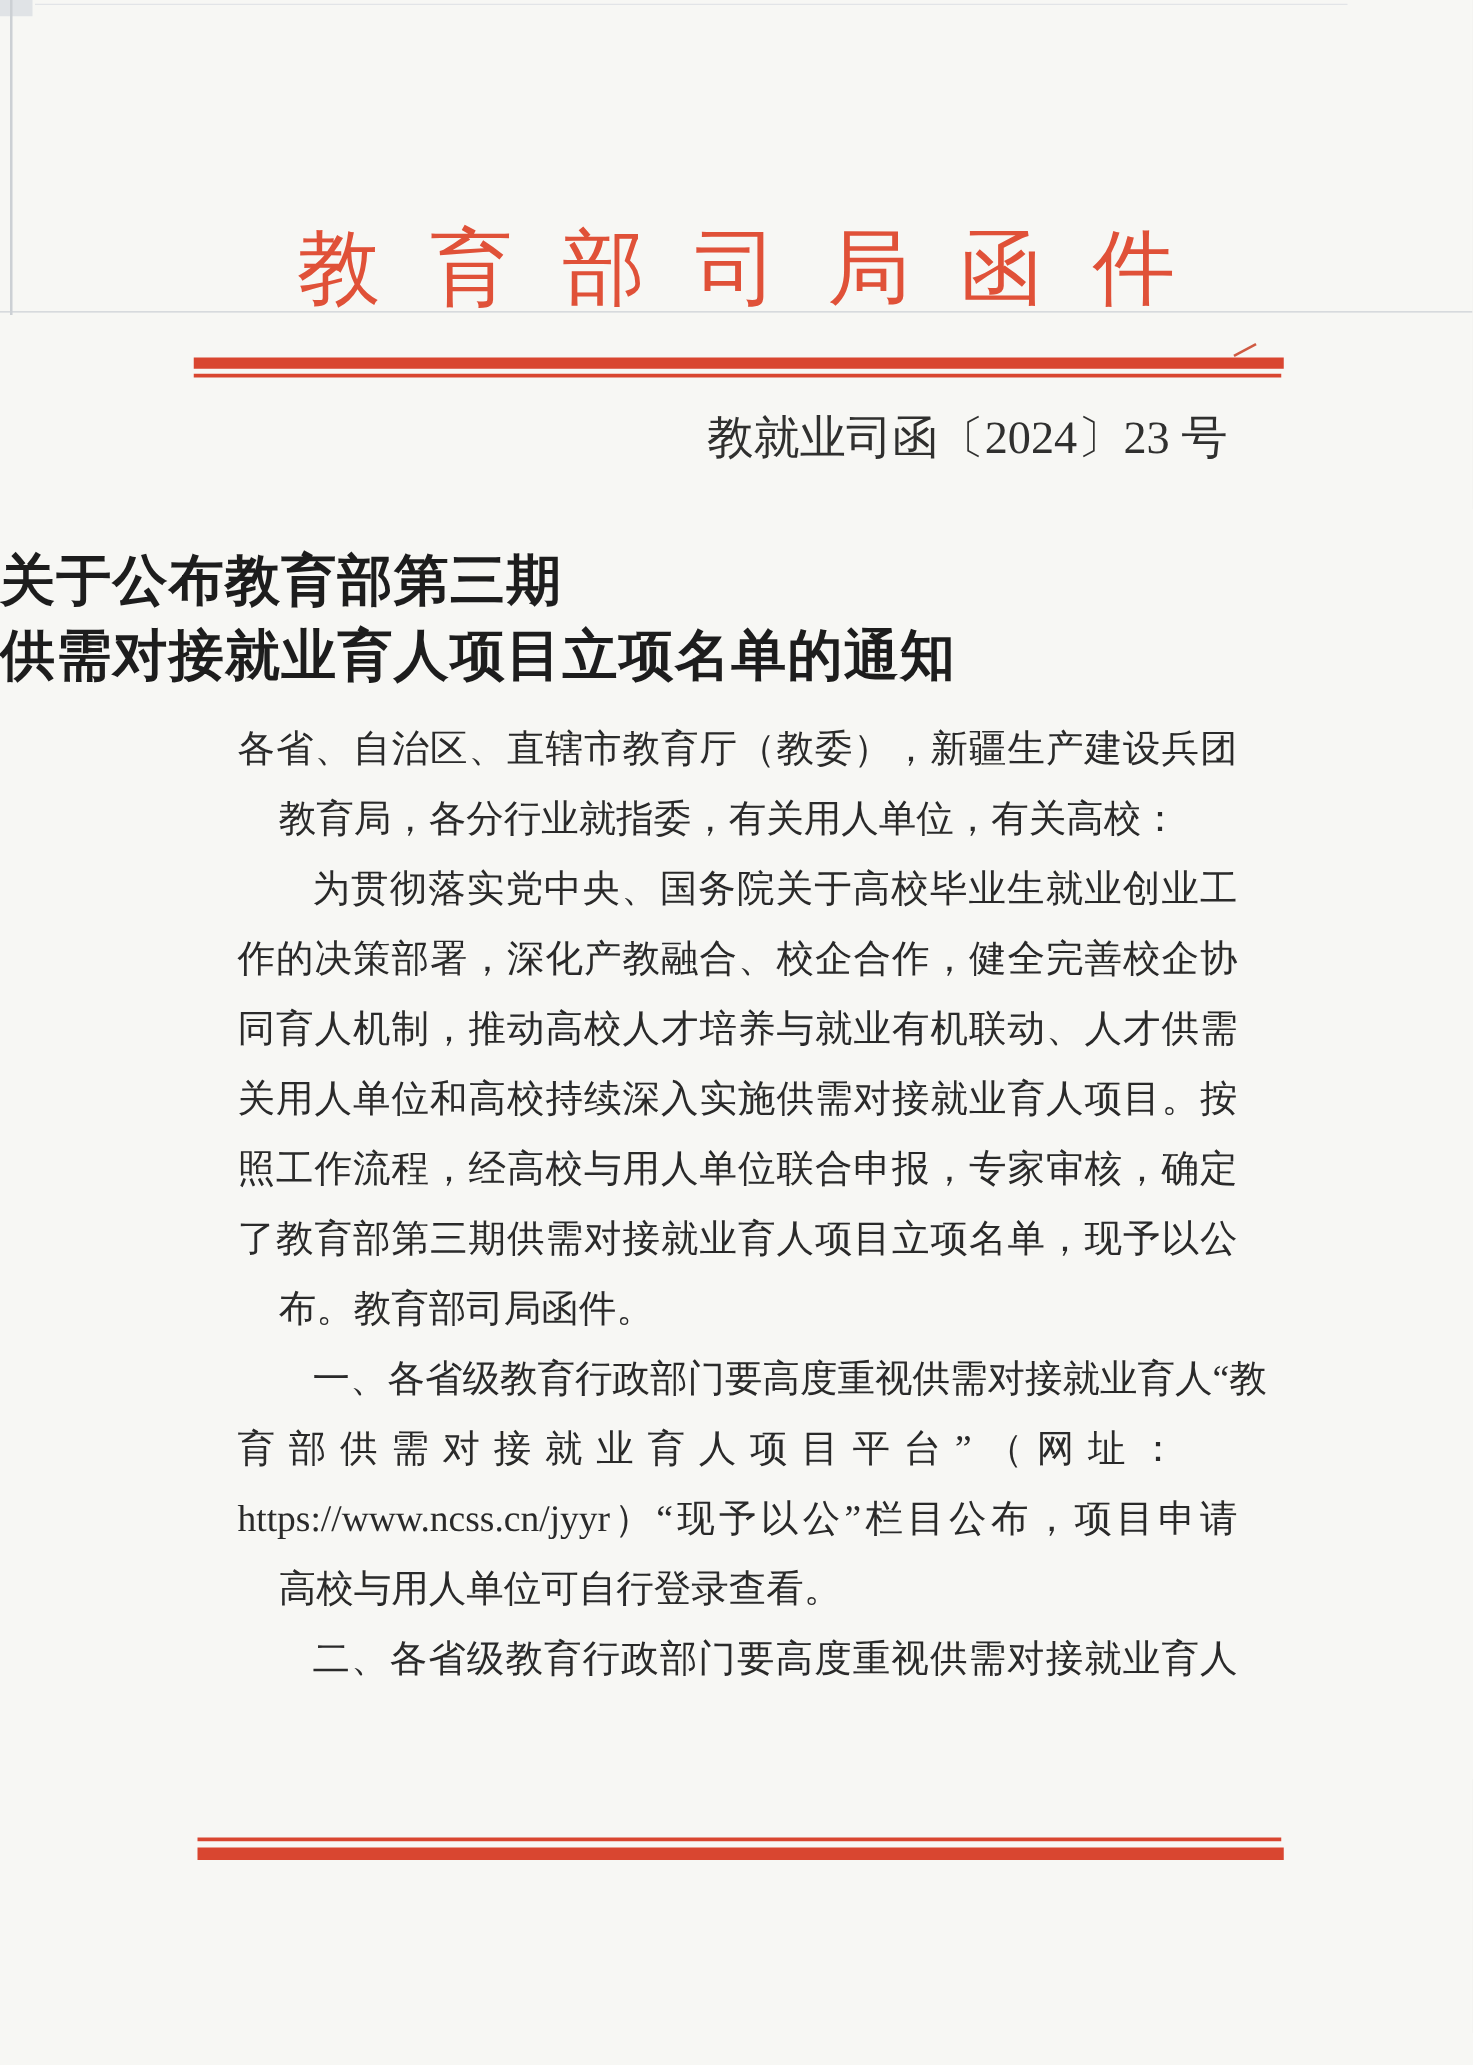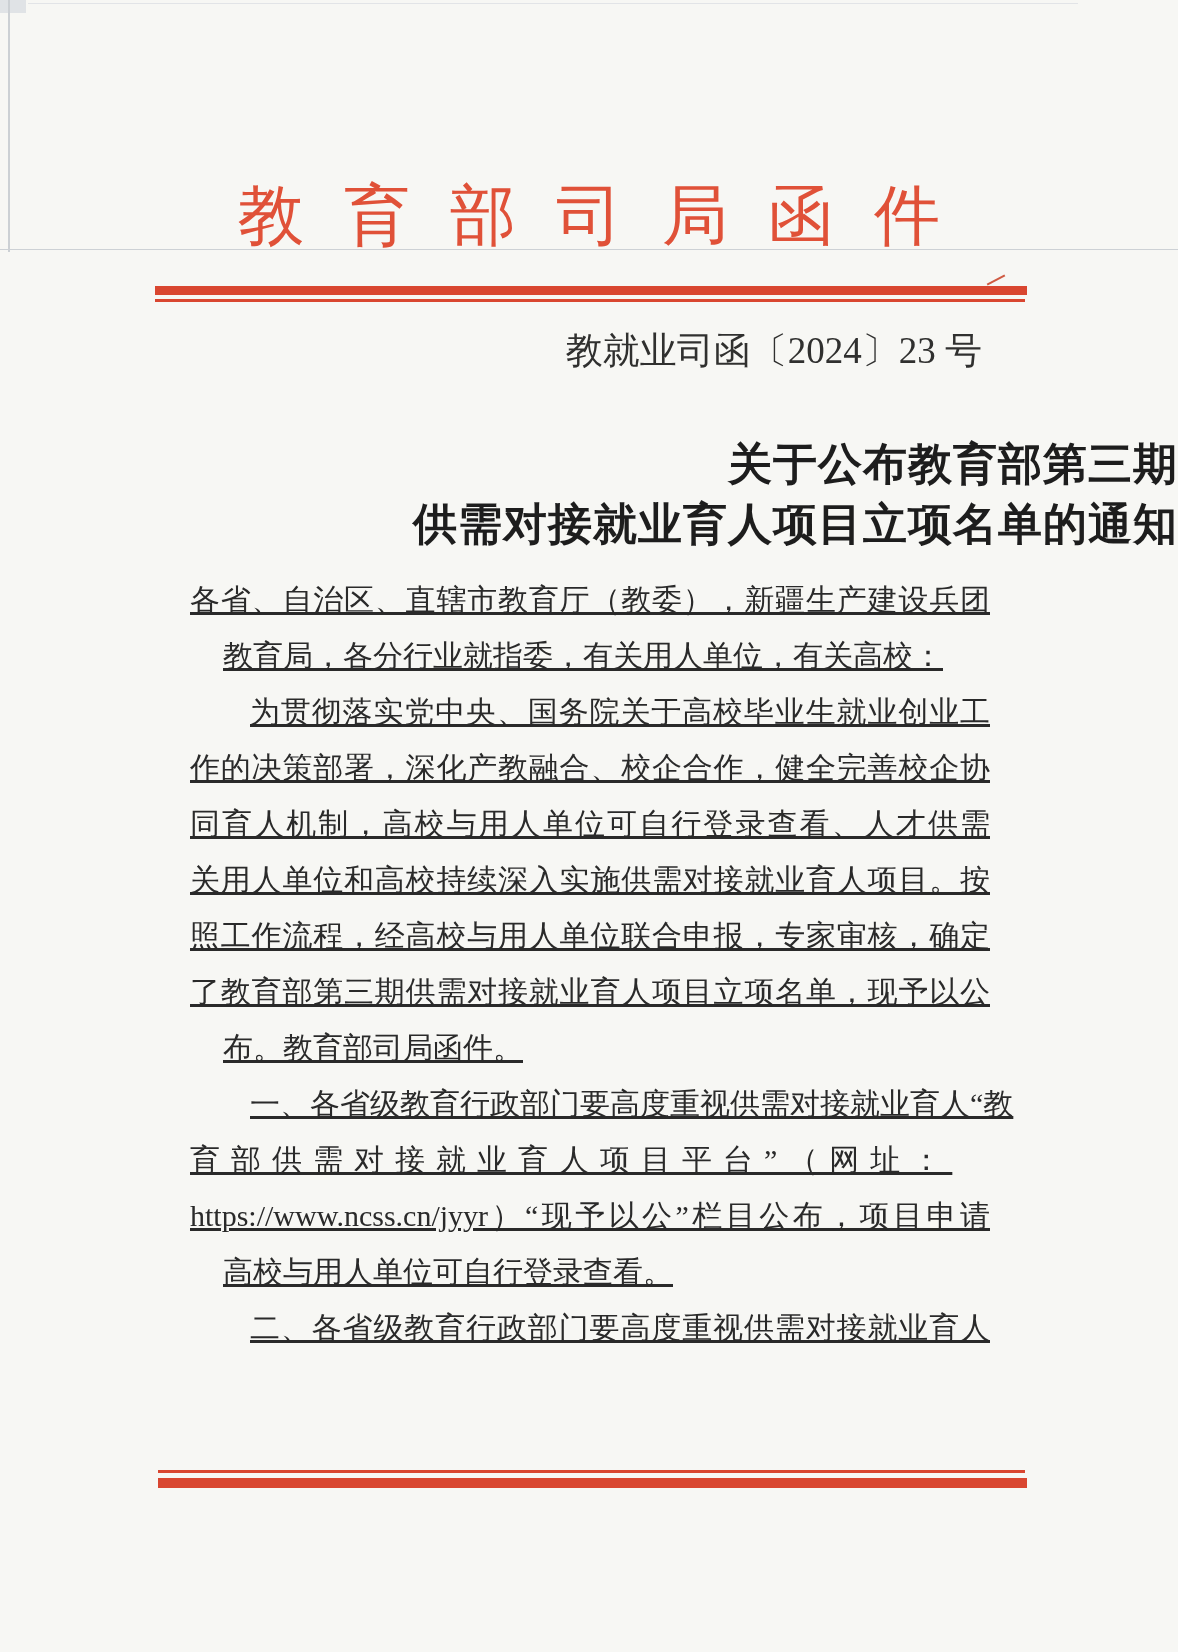--- a/index.html
+++ b/index.html
@@ -72,40 +72,39 @@
   .doc-number{
     position:absolute;top:330px;right:196px;
     font-size:37px;
     line-height:42px;
     color:#30302f;
     white-space:nowrap;
   }
   
   .title{
     position:absolute;top:435px;left:0;width:100%;
-    text-align:right;
+    text-align:left;
     font-size:44px;
     font-weight:bold;
     line-height:60px;
     color:#1d1d1d;
     letter-spacing:1px;
   }
   
   .body-text{
     position:absolute;top:572px;left:190px;width:800px;
     font-size:30px;
     line-height:56px;
     color:#2a2a2a;
   }
   .body-line{
     height:56px;
     text-align:justify;
     text-align-last:justify;
     white-space:nowrap;
-    text-decoration:underline;
   }
   .body-line.left{
     text-align:left;
     text-align-last:left;
     margin-left:33px;
   }
   .body-line.indent{
     padding-left:60px;
     box-sizing:border-box;
   }
@@ -136,21 +135,21 @@
   <div class="title">
     <div>关于公布教育部第三期</div>
     <div>供需对接就业育人项目立项名单的通知</div>
   </div>
 
   <div class="body-text">
     <div class="body-line">各省、自治区、直辖市教育厅（教委），新疆生产建设兵团</div>
     <div class="body-line left">教育局，各分行业就指委，有关用人单位，有关高校：</div>
     <div class="body-line indent">为贯彻落实党中央、国务院关于高校毕业生就业创业工</div>
     <div class="body-line">作的决策部署，深化产教融合、校企合作，健全完善校企协</div>
-    <div class="body-line">同育人机制，高校与用人单位可自行登录查看、人才供需</div>
+    <div class="body-line">同育人机制，推动高校人才培养与就业有机联动、人才供需</div>
     <div class="body-line">关用人单位和高校持续深入实施供需对接就业育人项目。按</div>
     <div class="body-line">照工作流程，经高校与用人单位联合申报，专家审核，确定</div>
     <div class="body-line">了教育部第三期供需对接就业育人项目立项名单，现予以公</div>
     <div class="body-line left">布。教育部司局函件。</div>
     <div class="body-line indent">一、各省级教育行政部门要高度重视供需对接就业育人“教</div>
     <div class="body-line spread">育部供需对接就业育人项目平台”（网址：</div>
     <div class="body-line">https://www.ncss.cn/jyyr）“现予以公”栏目公布，项目申请</div>
     <div class="body-line left">高校与用人单位可自行登录查看。</div>
     <div class="body-line indent">二、各省级教育行政部门要高度重视供需对接就业育人</div>
   </div>

